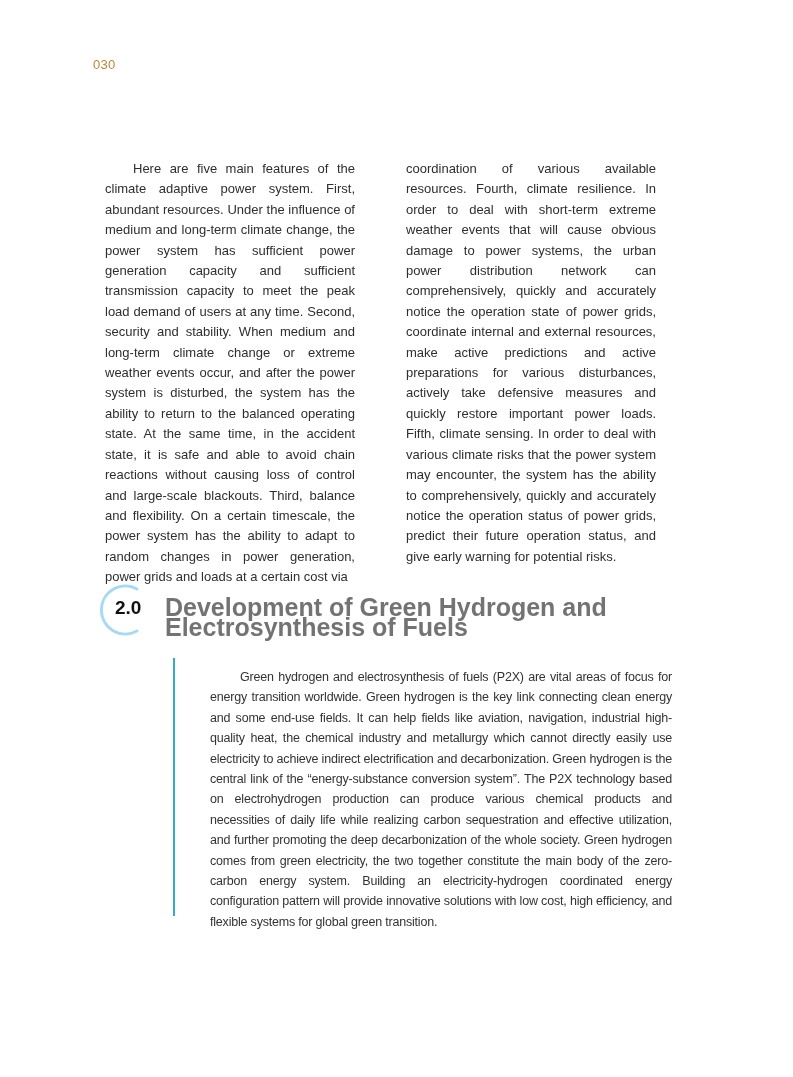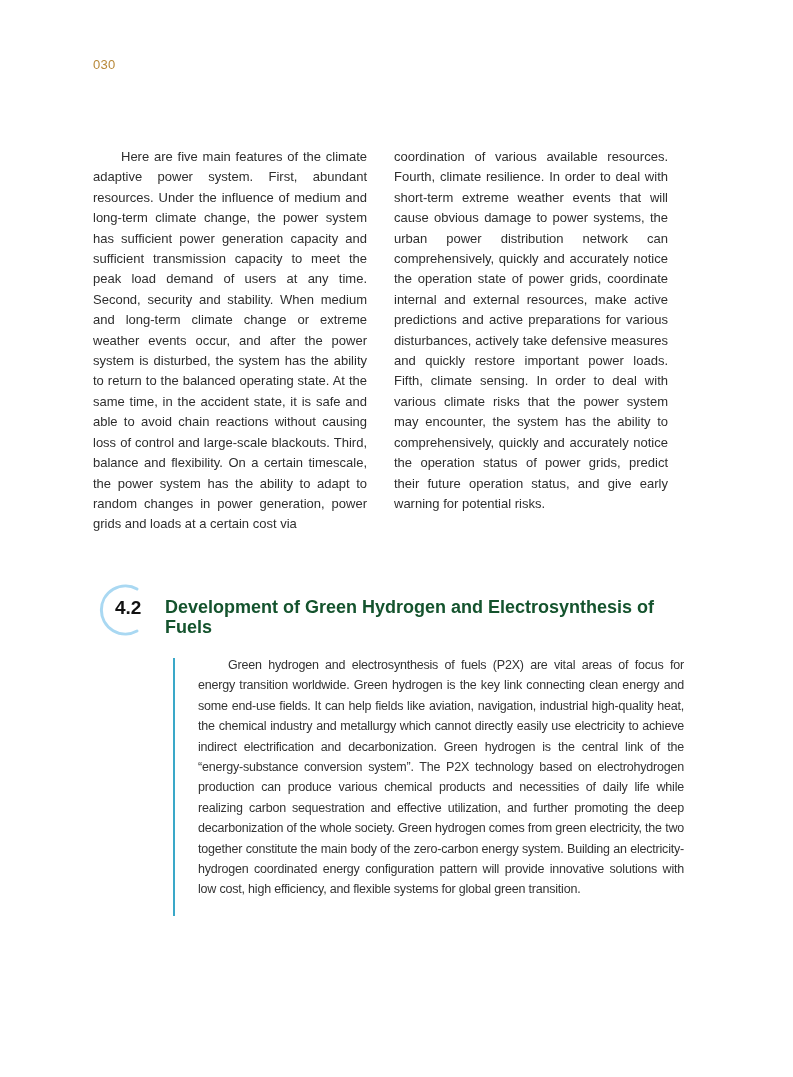--- a/index.html
+++ b/index.html
@@ -1,48 +1,48 @@
 <!DOCTYPE html>
 <html><head>
   <meta charset="utf-8">
   <style>
     html, body { margin: 0; padding: 0; background: #ffffff; }
     body { width: 793px; height: 1077px; position: relative; overflow: hidden; font-family: "Liberation Sans", sans-serif; color: #2b2b2b; }
     .page-number { position: absolute; left: 93px; top: 57px; font-size: 13px; color: #b8893a; letter-spacing: 0.3px; }
     .col { position: absolute; top: 147px; width: 274px; font-size: 13px; line-height: 20.4px; text-align: justify; color: #2e2e2e; }
     .col-left { left: 93px; }
     .col-right { left: 394px; }
-    .col p { margin: 0; }
+    .col p { margin: 12px; }
     .indent { text-indent: 28px; }
     .section-heading { position: absolute; left: 93px; top: 580px; width: 600px; height: 60px; }
     .section-arc { position: absolute; left: 0; top: 0; width: 60px; height: 60px; }
     .section-number { position: absolute; left: 22px; top: 17px; font-size: 19px; font-weight: bold; color: #111; }
-    .section-title { position: absolute; left: 72px; top: 17px; font-size: 18px; font-weight: bold; color: #14532d; line-height: 20px; width: 530px; }
+    .section-title { position: absolute; left: 72px; top: 17px; font-size: 25px; font-weight: bold; color: #737373; line-height: 20px; width: 530px; }
     .accent-line { position: absolute; left: 173px; top: 658px; width: 1.5px; height: 258px; background: #3aa8c8; }
     .body-block { position: absolute; left: 198px; top: 655px; width: 486px; font-size: 12.5px; line-height: 20.4px; text-align: justify; color: #333; letter-spacing: -0.2px; }
-    .body-block p { margin: 0; text-indent: 30px; }
+    .body-block p { margin: 12px; text-indent: 30px; }
   </style>
 </head>
 <body>
 
 <div class="page-number">030</div>
 
 <div class="col col-left">
   <p class="indent">Here are five main features of the climate adaptive power system. First, abundant resources. Under the influence of medium and long-term climate change, the power system has sufficient power generation capacity and sufficient transmission capacity to meet the peak load demand of users at any time. Second, security and stability. When medium and long-term climate change or extreme weather events occur, and after the power system is disturbed, the system has the ability to return to the balanced operating state. At the same time, in the accident state, it is safe and able to avoid chain reactions without causing loss of control and large-scale blackouts. Third, balance and flexibility. On a certain timescale, the power system has the ability to adapt to random changes in power generation, power grids and loads at a certain cost via</p>
 </div>
 
 <div class="col col-right">
   <p>coordination of various available resources. Fourth, climate resilience. In order to deal with short-term extreme weather events that will cause obvious damage to power systems, the urban power distribution network can comprehensively, quickly and accurately notice the operation state of power grids, coordinate internal and external resources, make active predictions and active preparations for various disturbances, actively take defensive measures and quickly restore important power loads. Fifth, climate sensing. In order to deal with various climate risks that the power system may encounter, the system has the ability to comprehensively, quickly and accurately notice the operation status of power grids, predict their future operation status, and give early warning for potential risks.</p>
 </div>
 
 <div class="section-heading">
   <svg class="section-arc" viewBox="0 0 60 60">
     <path id="arc-path" d="M 44 9 A 24 24 0 1 0 44 51" fill="none" stroke="#a9d8f2" stroke-width="3" stroke-linecap="round"></path>
   </svg>
-  <span class="section-number">4.2</span>
+  <span class="section-number">2.0</span>
   <span class="section-title">Development of Green Hydrogen and Electrosynthesis of Fuels</span>
 </div>
 
 <div class="accent-line" style="background: rgb(58, 168, 200);"></div>
 
 <div class="body-block">
   <p>Green hydrogen and electrosynthesis of fuels (P2X) are vital areas of focus for energy transition worldwide. Green hydrogen is the key link connecting clean energy and some end-use fields. It can help fields like aviation, navigation, industrial high-quality heat, the chemical industry and metallurgy which cannot directly easily use electricity to achieve indirect electrification and decarbonization. Green hydrogen is the central link of the “energy-substance conversion system”. The P2X technology based on electrohydrogen production can produce various chemical products and necessities of daily life while realizing carbon sequestration and effective utilization, and further promoting the deep decarbonization of the whole society. Green hydrogen comes from green electricity, the two together constitute the main body of the zero-carbon energy system. Building an electricity-hydrogen coordinated energy configuration pattern will provide innovative solutions with low cost, high efficiency, and flexible systems for global green transition.</p>
 </div>
 
 </body></html>

